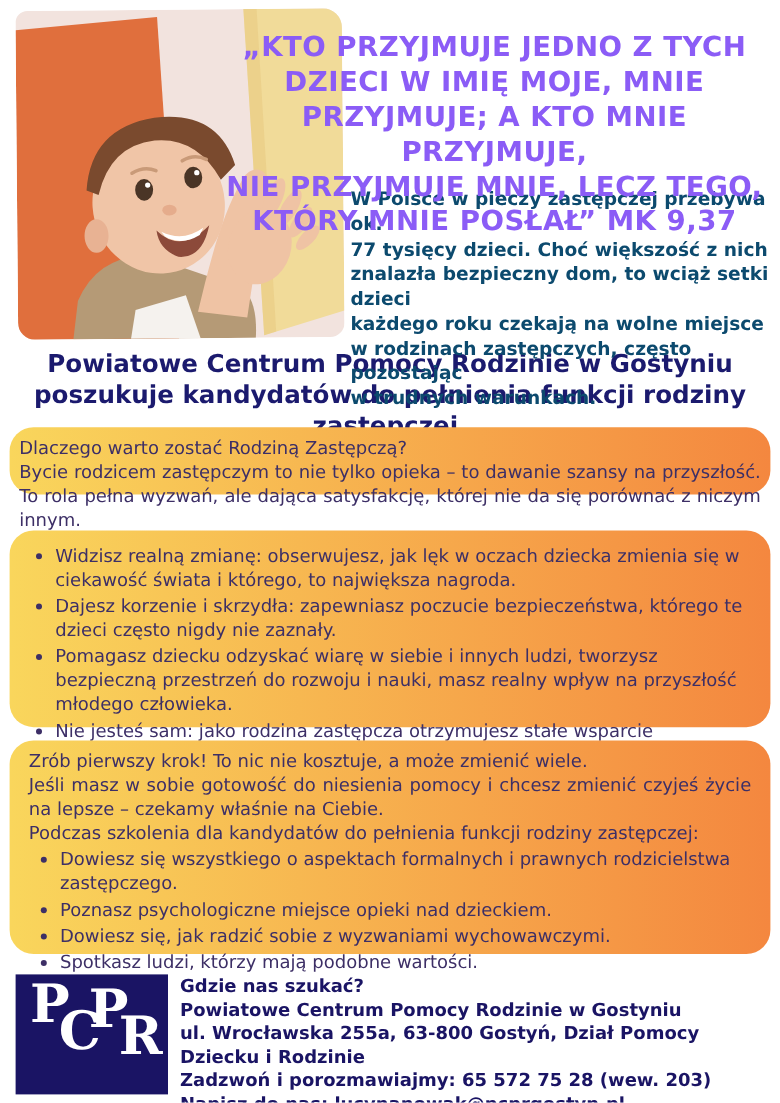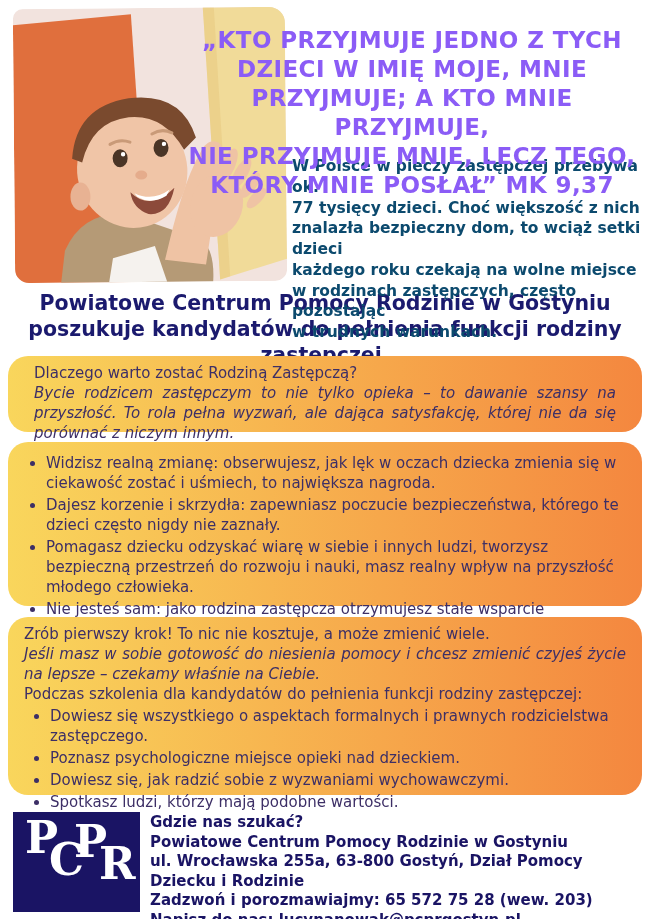--- a/index.html
+++ b/index.html
@@ -37,22 +37,22 @@
     color:#1b1a6e; font-size:20.5px; line-height:1.28; font-weight:bold;
   }
 
   
   .obox {
     position:absolute; left:8px; width:634px; box-sizing:border-box;
     border-radius:20px; background:linear-gradient(90deg,#f9d65c 0%,#f4873f 100%);
     color:#3d2f66; font-size:15px; line-height:1.33;
   }
   .obox p { margin:0; }
-  .just { text-align:justify;font-style:italic; }
-  .box-why      { top:356px; height:76px;  padding:8px 26px; }
+  .just { text-align:justify; }
+  .box-why      { top:356px; height:56px;  padding:8px 8px; }
   .box-benefits { top:442px; height:164px; padding:10px 16px 8px 12px; }
   .box-cta      { top:617px; height:178px; padding:8px 16px; }
   ul.bullets { margin:2px 0 0; padding:0 0 0 26px; list-style:disc; }
   ul.bullets li { margin-bottom:2px; }
   ul.bullets li::marker { color:#3d2f66; }
 
   
   .footer { position:absolute; left:0; top:810px; width:650px; height:106px; z-index:2; }
   .logo {
     position:absolute; left:13px; top:2px; width:127px; height:100px;
@@ -139,21 +139,21 @@
 
   <h1 class="headline">Powiatowe Centrum Pomocy Rodzinie w Gostyniu poszukuje kandydatów do pełnienia funkcji rodziny zastępczej.</h1>
 
   <section class="obox box-why">
     <p>Dlaczego warto zostać Rodziną Zastępczą?</p>
     <p class="just">Bycie rodzicem zastępczym to nie tylko opieka – to dawanie szansy na przyszłość. To rola pełna wyzwań, ale dająca satysfakcję, której nie da się porównać z niczym innym.</p>
   </section>
 
   <section class="obox box-benefits">
     <ul class="bullets">
-      <li>Widzisz realną zmianę: obserwujesz, jak lęk w oczach dziecka zmienia się w ciekawość zostać i uśmiech, to największa nagroda.</li>
+      <li>Widzisz realną zmianę: obserwujesz, jak lęk w oczach dziecka zmienia się w ciekawość świata i którego, to największa nagroda.</li>
       <li>Dajesz korzenie i skrzydła: zapewniasz poczucie bezpieczeństwa, którego te dzieci często nigdy nie zaznały.</li>
       <li>Pomagasz dziecku odzyskać wiarę w siebie i innych ludzi, tworzysz bezpieczną przestrzeń do rozwoju i nauki, masz realny wpływ na przyszłość młodego człowieka.</li>
       <li>Nie jesteś sam: jako rodzina zastępcza otrzymujesz stałe wsparcie finansowe, pomoc koordynatora, wsparcie specjalistów oraz pomoc szkoleniową.</li>
     </ul>
   </section>
 
   <section class="obox box-cta">
     <p>Zrób pierwszy krok! To nic nie kosztuje, a może zmienić wiele.</p>
     <p class="just">Jeśli masz w sobie gotowość do niesienia pomocy i chcesz zmienić czyjeś życie na lepsze – czekamy właśnie na Ciebie.</p>
     <p>Podczas szkolenia dla kandydatów do pełnienia funkcji rodziny zastępczej:</p>

